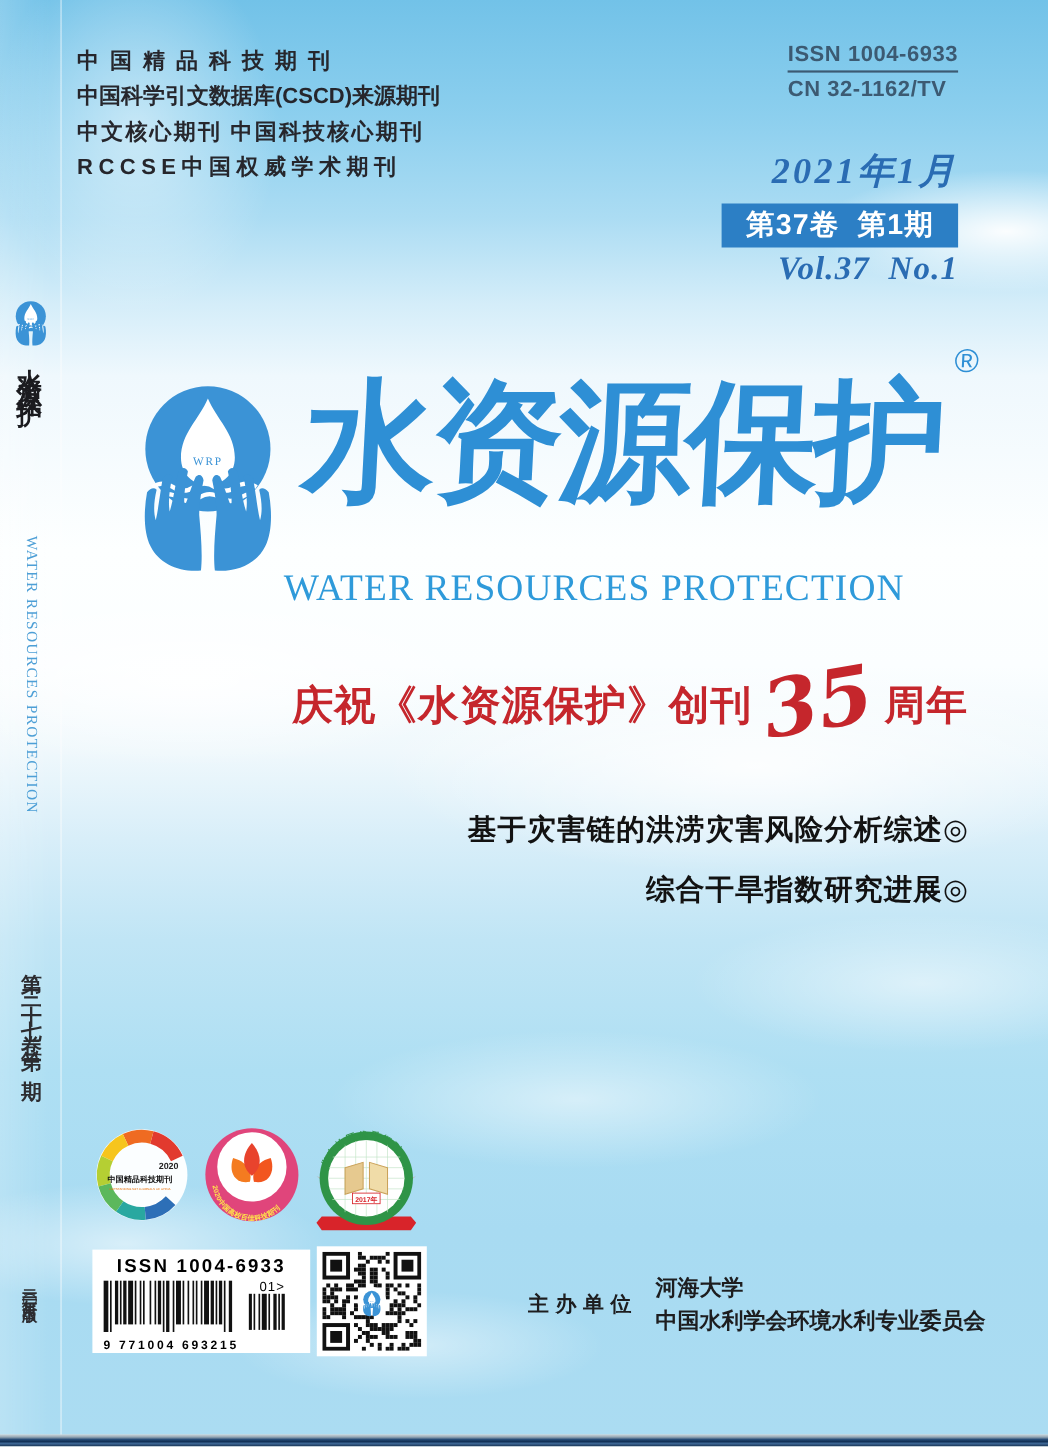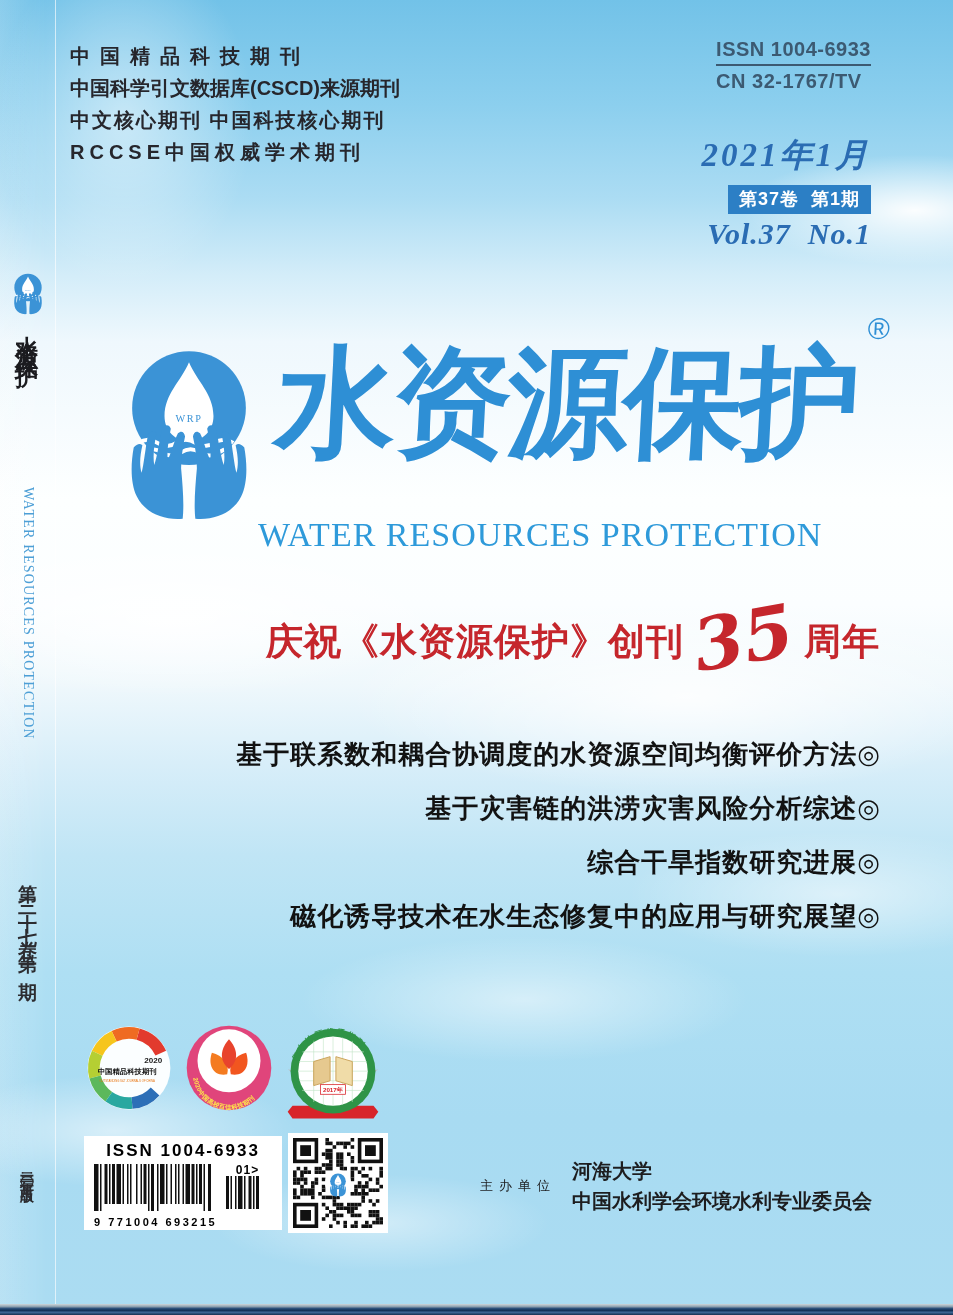--- a/index.html
+++ b/index.html
@@ -40,21 +40,21 @@
   .accolades .acc:nth-child(3){ letter-spacing:2px; }
   .accolades .acc:nth-child(4){ letter-spacing:5px; }
   
   .topright{ position:absolute; right:82px; top:38px; text-align:right; }
   .issn-block{ display:inline-block; text-align:left; color:#3c5a72;
     font-size:20px; font-weight:600; letter-spacing:.5px; }
   .issn-line{ border-bottom:2px solid #3c5a72; padding-bottom:3px; margin-bottom:4px; }
   .date-cn{ margin-top:40px; font-family:"Liberation Serif","DejaVu Serif",serif;
     font-style:italic; font-weight:700; font-size:33px; color:#2a6cb3; letter-spacing:3px; }
   .vol-box{ display:inline-block; margin-top:7px; background:#2c7fc5; color:#ffffff;
-    font-size:18px; font-weight:700; padding:2px 11px 3px; letter-spacing:1px; white-space:pre; }
+    font-size:26px; font-weight:700; padding:2px 22px 3px; letter-spacing:1px; white-space:pre; }
   .vol-en{ margin-top:3px; font-family:"Liberation Serif","DejaVu Serif",serif;
     font-style:italic; font-weight:700; font-size:30px; color:#2a6cb3; white-space:pre; letter-spacing:1px;text-align:right; }
   
   .main-logo{ position:absolute; left:110px; top:340px; width:158px; height:182px; }
   .title-cn{ position:absolute; left:276px; top:330px; font-size:120px; line-height:1.2;
     font-weight:700; color:#2e8fd5; letter-spacing:-4px; white-space:nowrap; transform:skewX(-3deg); }
   .title-cn sup{ font-size:30px; font-weight:400; position:relative; top:-64px; left:8px; letter-spacing:0; }
   .title-en{ position:absolute; left:258px; top:516px; width:548px; text-align:center;
     font-family:"Liberation Serif","DejaVu Serif",serif; font-size:34px; color:#2e9ada;
     letter-spacing:1px; white-space:nowrap; }
@@ -73,30 +73,30 @@
   .badge{ width:90px; height:90px; }
   .badge.tall{ width:98px; height:108px; margin-top:-2px; }
   
   .bc-box{ position:absolute; left:84px; top:1136px; width:198px; height:94px;
     background:#ffffff; padding:5px 10px 4px; }
   .bc-issn{ text-align:center; font-size:17px; font-weight:700; letter-spacing:2px; color:#000; }
   .bc-row{ display:flex; gap:9px; margin-top:3px; align-items:flex-start; }
   .bc-main{ position:relative; }
   .bc-digits{ font-size:11px; font-weight:700; letter-spacing:2.5px; color:#000; margin-top:1px; white-space:pre; }
   .bc-addon{ display:flex; flex-direction:column; align-items:flex-end; }
-  .bc-addon-label{ font-size:12px; font-weight:700; letter-spacing:1px; color:#000; line-height:12px; }
+  .bc-addon-label{ font-size:12px; font-weight:400; letter-spacing:1px; color:#000; line-height:12px; }
   
   .qr{ position:absolute; left:288px; top:1133px; width:100px; height:100px; background:#fff; padding:5px; }
   .qr-logo{ position:absolute; left:50%; top:50%; transform:translate(-50%,-50%);
     width:26px; height:26px; background:#fff; border-radius:50%; padding:2px; }
   .qr-logo svg{ width:22px; height:25px; }
   
   .publisher{ position:absolute; left:480px; top:1156px; display:flex; gap:16px;
     align-items:center; color:#1d1d1f; }
-  .pub-label{ font-size:13px; font-weight:400; letter-spacing:6px; white-space:nowrap; }
+  .pub-label{ font-size:19px; font-weight:700; letter-spacing:6px; white-space:nowrap; }
   .pub-orgs{ font-size:20px; font-weight:600; line-height:1.5; white-space:nowrap; }
   
   .bottom-bar{ position:absolute; left:0; right:0; bottom:0; height:11px;
     background:linear-gradient(180deg,#cdd6da 0%,#93a6b4 22%,#274c77 42%,#113055 58%,#3e6795 76%,#16304f 100%); }
   .hiddendefs{ position:absolute; width:0; height:0; }
 </style>
 </head>
 <body>
 
 <svg class="hiddendefs" aria-hidden="true">
@@ -128,44 +128,42 @@
   <div class="accolades">
     <div class="acc">中国精品科技期刊</div>
     <div class="acc">中国科学引文数据库(CSCD)来源期刊</div>
     <div class="acc">中文核心期刊 中国科技核心期刊</div>
     <div class="acc">RCCSE中国权威学术期刊</div>
   </div>
 
   <div class="topright">
     <div class="issn-block">
       <div class="issn-line">ISSN 1004-6933</div>
-      <div class="cn-line">CN 32-1767/TV</div>
+      <div class="cn-line">CN 32-1162/TV</div>
     </div>
     <div class="date-cn">2021年1月</div>
     <div><span class="vol-box">第37卷  第1期</span></div>
     <div class="vol-en">Vol.37  No.1</div>
   </div>
 
   <svg class="main-logo" viewBox="0 0 200 230">
       <use href="#logo-def"></use>
     </svg>
   <div class="title-cn"><span>水资源保护</span><sup>®</sup></div>
   <div class="title-en">WATER RESOURCES PROTECTION</div>
 
   <div class="anniversary">
     <span class="ann-pre">庆祝《水资源保护》创刊</span>
     <span class="ann-num">35</span>
     <span class="ann-suf">周年</span>
   </div>
 
   <div class="articles">
-    <div class="article">基于联系数和耦合协调度的水资源空间均衡评价方法◎</div>
     <div class="article">基于灾害链的洪涝灾害风险分析综述◎</div>
     <div class="article">综合干旱指数研究进展◎</div>
-    <div class="article">磁化诱导技术在水生态修复中的应用与研究展望◎</div>
   </div>
 
   <div class="badges">
     <svg class="badge" viewBox="0 0 100 100">
       <circle cx="50" cy="50" r="46" fill="#ffffff" opacity="0.95"></circle>
       <path d="M85.3,33.5 A39,39 0 0 0 60.1,12.3" stroke="#e23a2e" stroke-width="13" fill="none"></path>
       <path d="M60.1,12.3 A39,39 0 0 0 33.5,14.7" stroke="#ef6b22" stroke-width="13" fill="none"></path>
       <path d="M33.5,14.7 A39,39 0 0 0 14.7,33.5" stroke="#f6c51d" stroke-width="13" fill="none"></path>
       <path d="M14.7,33.5 A39,39 0 0 0 12.3,60.1" stroke="#b5cf33" stroke-width="13" fill="none"></path>
       <path d="M12.3,60.1 A39,39 0 0 0 27.6,82.0" stroke="#5cb85c" stroke-width="13" fill="none"></path>

